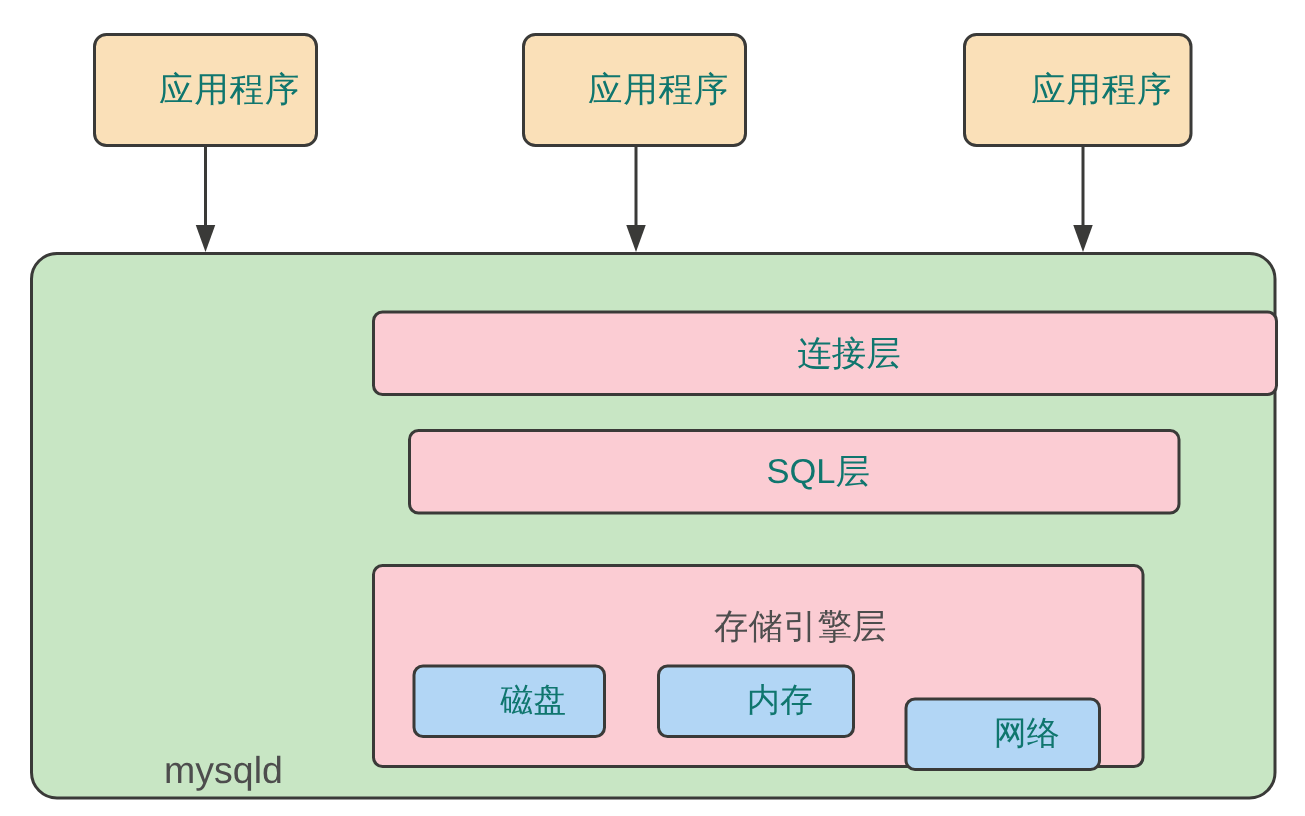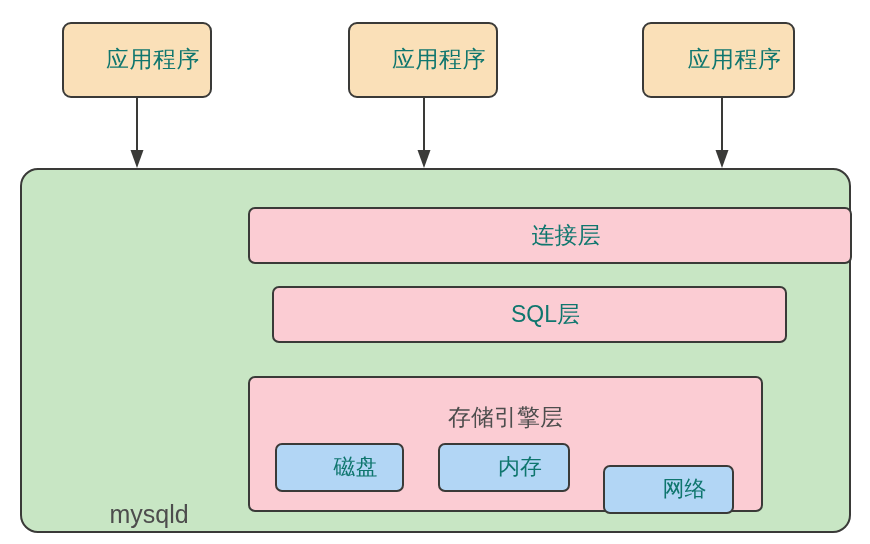--- a/index.html
+++ b/index.html
@@ -92,20 +92,21 @@
   }
   #layer-storage-label {
     position: absolute;
     left: 0;
     top: 24px;
     width: 100%;
     text-align: center;
     font-size: 23px;
     color: #4d4d4d;
     white-space: nowrap;
+    padding-left: 28px;
   }
 
   
   .resource-box {
     background: #b2d6f5;
     border-radius: 7px;
     font-size: 22px;
   }
   #resource-disk    { left: 275px; top: 443px; width: 129px; height: 49px; }
   #resource-memory  { left: 438px; top: 443px; width: 132px; height: 49px; }

